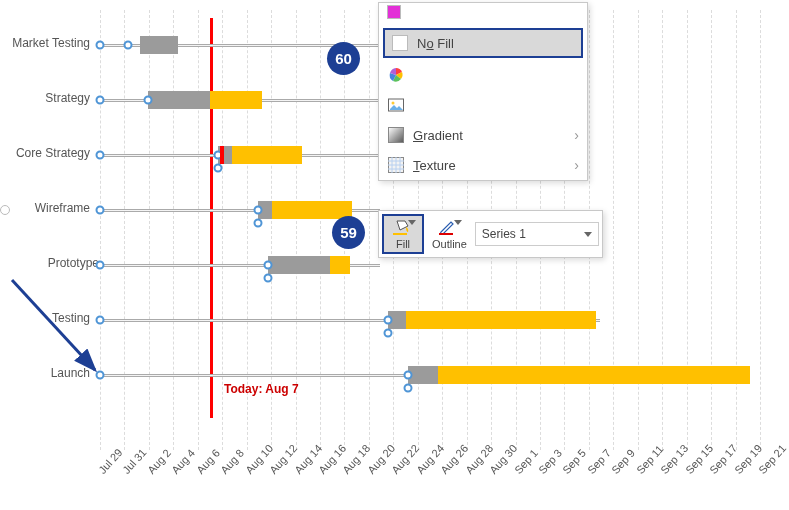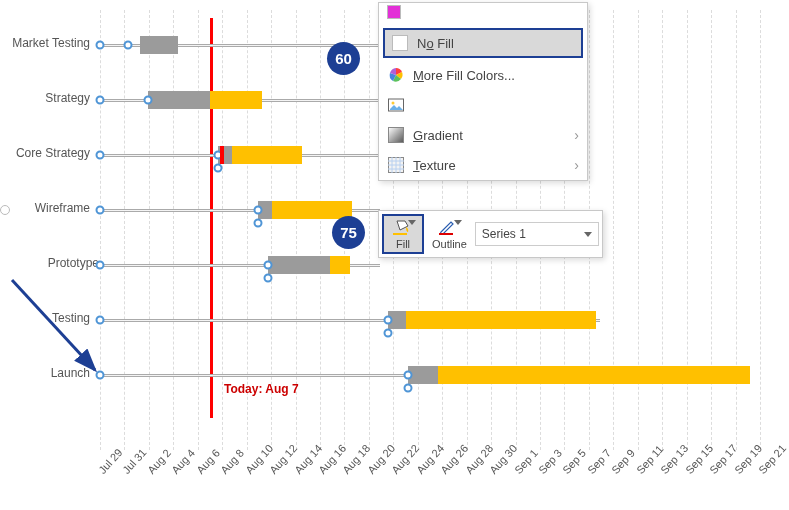--- a/index.html
+++ b/index.html
@@ -359,21 +359,20 @@
   <div class="menu-item">
     <span class="ic">
       <svg width="16" height="16" viewBox="0 0 16 16">
         <path d="M8 1 A7 7 0 0 1 14 5 L8 8 Z" fill="#ff4040"></path>
         <path d="M14 5 A7 7 0 0 1 13 12 L8 8 Z" fill="#ffc000"></path>
         <path d="M13 12 A7 7 0 0 1 5 14 L8 8 Z" fill="#5cc25c"></path>
         <path d="M5 14 A7 7 0 0 1 2 6 L8 8 Z" fill="#4685e0"></path>
         <path d="M2 6 A7 7 0 0 1 8 1 L8 8 Z" fill="#b060d8"></path>
       </svg>
     </span>
-    <span class="lbl" id="mi1"><u>M</u>ore Fill Colors...</span>
   </div>
   <div class="menu-item">
     <span class="ic">
       <svg width="16" height="16">
           <rect x="0.5" y="2" width="15" height="12" fill="#fff" stroke="#666"></rect>
           <circle cx="5" cy="6" r="1.5" fill="#ffcc33"></circle>
           <path d="M2 12 L6 8 L9 11 L11 9 L15 13 L2 13 Z" fill="#6ab0e8"></path>
         </svg>
     </span>
   </div>
@@ -426,13 +425,13 @@
     </span>
     <span class="tlbl">Outline</span>
   </div>
   <div class="series-select">
     <span>Series 1</span>
     <span class="caret"></span>
   </div>
 </div>
 
 <div class="bubble" style="left:327px; top:42px;">60</div>
-<div class="bubble" style="left:332px; top:216px;">75</div>
+<div class="bubble" style="left:332px; top:216px;">59</div>
 
 </body></html>

